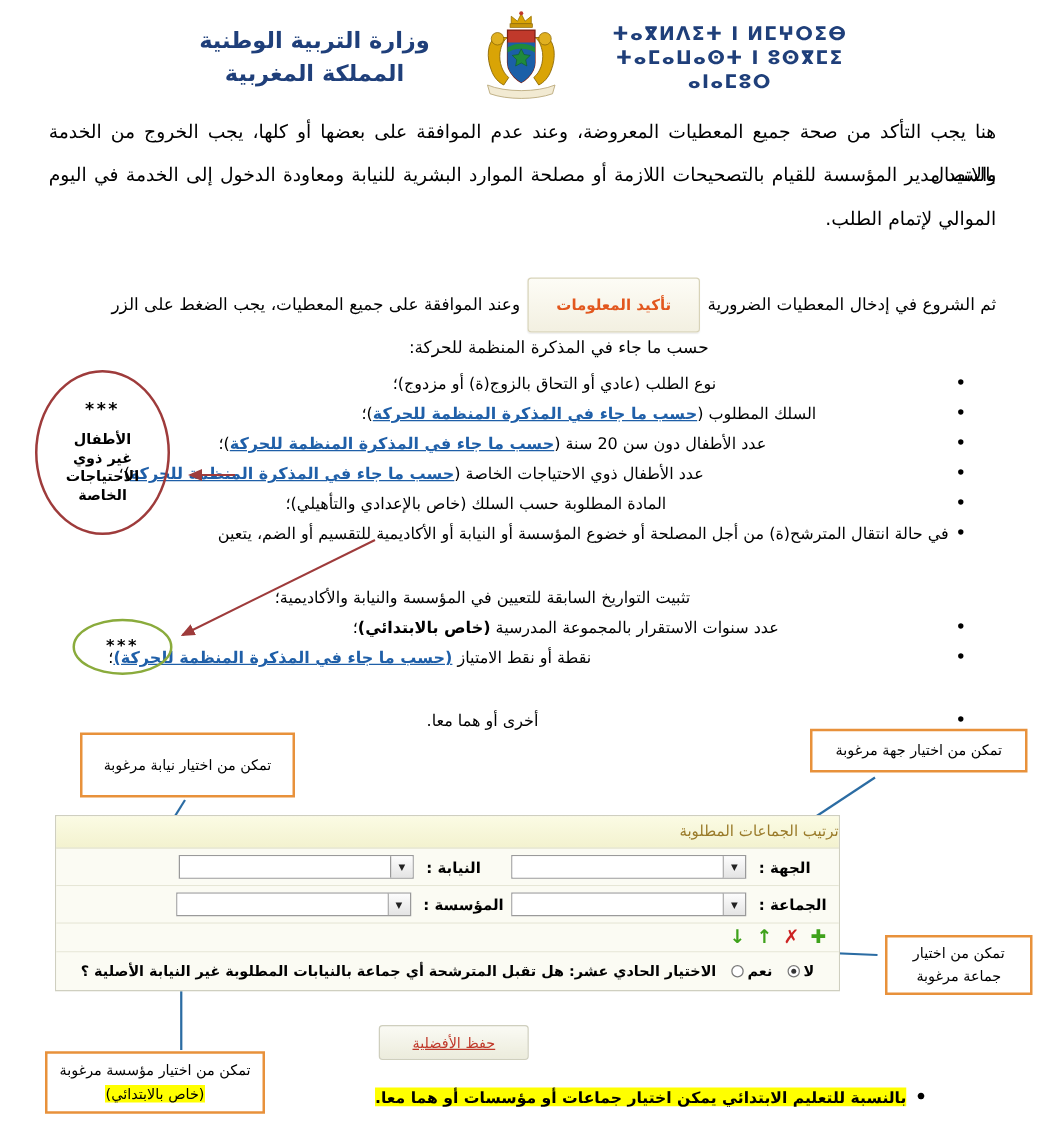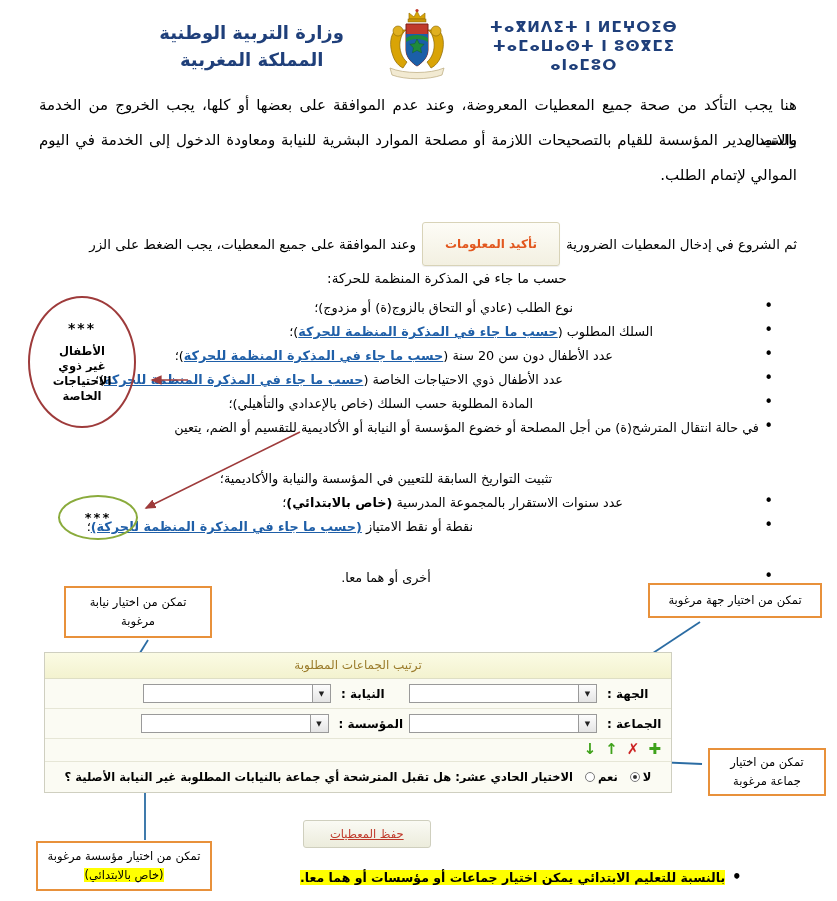--- a/index.html
+++ b/index.html
@@ -206,21 +206,21 @@
     font-size: 11.5px;
     line-height: 19px;
     text-align: center;
     direction: rtl;
     display: flex;
     align-items: center;
     justify-content: center;
     padding: 4px 6px;
     color: #000;
   }
-  #note-niaba  { top: 586px; left: 64px;  width: 148px; height: 52px; }
+  #note-niaba  { top: 586px; left: 64px;  width: 172px; height: 52px; }
   #note-jiha   { top: 583px; left: 648px; width: 174px; height: 35px; }
   #note-jamaa  { top: 748px; left: 708px; width: 118px; height: 48px; }
   #note-muass  { top: 841px; left: 36px;  width: 176px; height: 50px; }
   .hl-yellow { background: #ffff00; }
 
   
   .form-panel {
     position: absolute;
     top: 652px;
     left: 44px;
@@ -228,21 +228,21 @@
     border: 1px solid #cfcfc0;
     background: #fbfbf3;
     box-sizing: border-box;
     direction: rtl;
   }
   .form-title {
     background: linear-gradient(#fbfbe4, #f3f2cf);
     border-bottom: 1px solid #dedec4;
     color: #9a7b2a;
     font-size: 12px;
-    text-align: center;
+    text-align: right;
     padding: 5px 0 6px 0;
   }
   .form-row {
     display: flex;
     flex-direction: row;
     align-items: center;
     border-bottom: 1px solid #e6e6d6;
     padding: 5px 8px;
     gap: 6px;
     background: #fbfbf3;
@@ -522,18 +522,18 @@
       </div>
       <div class="radio-item">
         <span class="radio"></span>
         <span>نعم</span>
       </div>
     </div>
     <div>الاختيار الحادي عشر: هل تقبل المترشحة أي جماعة بالنيابات المطلوبة غير النيابة الأصلية ؟</div>
   </div>
 </div>
 
-<div class="btn-save">حفظ المعطيات</div>
+<div class="btn-save">حفظ الأفضلية</div>
 
 <div class="bottom-note">
   <span class="dot">•</span>
   <span class="hl-yellow">بالنسبة للتعليم الابتدائي يمكن اختيار جماعات أو مؤسسات أو هما معا.</span>
 </div>
 
 </body></html>

